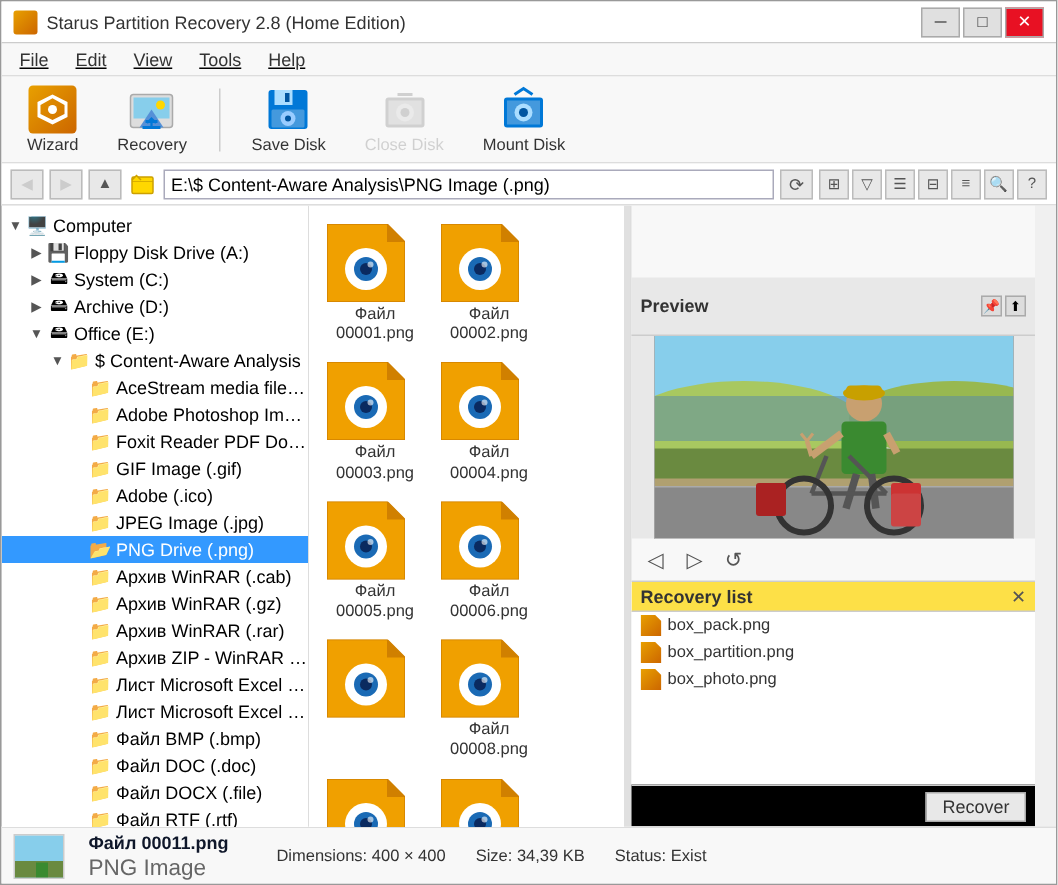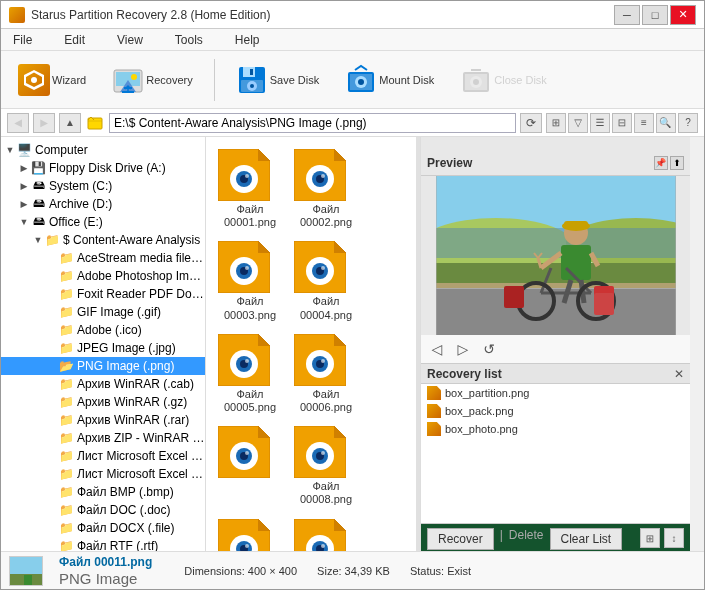--- a/index.html
+++ b/index.html
@@ -9,26 +9,26 @@
     
     
     .title-bar { background: #fff; padding: 4px 8px; display: flex; justify-content: space-between; align-items: center; border-bottom: 1px solid #ccc; height: 28px; }
     .title-bar-left { display: flex; align-items: center; gap: 6px; font-size: 12px; color: #333; }
     .title-icon { width: 16px; height: 16px; background: linear-gradient(135deg, #e8a000, #cc6600); border-radius: 2px; }
     .title-controls { display: flex; gap: 2px; }
     .title-btn { width: 26px; height: 20px; background: #e0e0e0; border: 1px solid #aaa; cursor: pointer; display: flex; align-items: center; justify-content: center; font-size: 11px; color: #333; }
     .title-btn.close { background: #e81123; color: white; }
     
     
-    .menu-bar { background: #f8f8f8; padding: 2px 4px; display: flex; gap: 16px; border-bottom: 1px solid #ddd; height: 22px; align-items: center; }
+    .menu-bar { background: #f8f8f8; padding: 2px 4px; display: flex; gap: 2px; border-bottom: 1px solid #ddd; height: 22px; align-items: center; text-decoration: underline; }
     .menu-item { padding: 2px 8px; cursor: pointer; font-size: 12px; color: #333; }
     
     
     .toolbar { background: #f8f8f8; padding: 4px 8px; display: flex; align-items: center; gap: 8px; border-bottom: 1px solid #ddd; height: 58px; }
-    .tool-btn { display: flex; flex-direction: row; align-items: center; gap: 2px; cursor: pointer; padding: 4px 8px; border: 1px solid transparent; min-width: 50px; }
+    .tool-btn { display: flex; flex-direction: column; align-items: center; gap: 2px; cursor: pointer; padding: 4px 8px; border: 1px solid transparent; min-width: 50px; }
     .tool-btn-icon { width: 32px; height: 32px; display: flex; align-items: center; justify-content: center; }
     .tool-btn-label { font-size: 11px; color: #333; }
     .toolbar-sep { width: 1px; height: 42px; background: #ccc; margin: 0 4px; }
     
     
     .wizard-icon { background: linear-gradient(135deg, #e8a000, #cc6600); width: 32px; height: 32px; border-radius: 3px; display: flex; align-items: center; justify-content: center; color: white; font-size: 18px; }
     
     
     .address-bar { background: white; padding: 3px 6px; display: flex; align-items: center; gap: 4px; border-bottom: 1px solid #ddd; height: 28px; }
     .nav-btn { width: 22px; height: 20px; background: #e8e8e8; border: 1px solid #bbb; cursor: pointer; display: flex; align-items: center; justify-content: center; font-size: 10px; color: #555; }
@@ -51,49 +51,49 @@
     .tree-label { padding-left: 2px; overflow: hidden; text-overflow: ellipsis; }
     
     
     .file-grid { flex: 1; background: white; overflow-y: auto; padding: 8px; display: flex; flex-wrap: wrap; align-content: flex-start; gap: 4px; }
     .file-item { display: flex; flex-direction: column; align-items: flex-start; width: 72px; padding: 4px; cursor: pointer; }
     .file-thumb { width: 52px; height: 52px; display: flex; align-items: center; justify-content: center; position: relative; }
     .file-name { font-size: 11px; text-align: center; color: #333; margin-top: 2px; word-break: break-word; line-height: 1.2; }
     
     
     .preview-panel { width: 270px; background: #f8f8f8; border-left: 1px solid #ddd; display: flex; flex-direction: column; flex-shrink: 0; }
-    .preview-header { background: #e8e8e8; padding: 19px 6px; display: flex; justify-content: space-between; border-bottom: 1px solid #ccc; height: 22px; }
+    .preview-header { background: #e8e8e8; padding: 19px 6px; display: flex; justify-content: space-between; align-items: center; border-bottom: 1px solid #ccc; height: 22px; margin-top: 48px; }
     .preview-title { font-size: 12px; font-weight: bold; color: #333; }
     .preview-controls { display: flex; gap: 2px; }
     .preview-btn { width: 14px; height: 14px; border: 1px solid #aaa; background: #ddd; cursor: pointer; display: flex; align-items: center; justify-content: center; font-size: 9px; }
     .preview-image-area { flex: 1; background: #e8e8e8; display: flex; align-items: center; justify-content: center; overflow: hidden; max-height: 250px; }
     
     .preview-actions { padding: 4px 6px; display: flex; gap: 6px; align-items: center; }
     .icon-btn-small { width: 20px; height: 20px; cursor: pointer; display: flex; align-items: center; justify-content: center; font-size: 14px; color: #555; }
     
     
     .recovery-list { border-top: 1px solid #ccc; background: white; flex: 1; overflow-y: auto; }
-    .recovery-list-header { background: #e5e5e5; padding: 2px 6px; display: flex; justify-content: space-between; align-items: center; border-bottom: 1px solid #ccc; height: 20px; }
+    .recovery-list-header { background: #fde047; padding: 2px 6px; display: flex; justify-content: space-between; align-items: center; border-bottom: 1px solid #ccc; height: 20px; }
     .recovery-list-title { font-size: 12px; font-weight: bold; color: #333; }
     .recovery-close-btn { cursor: pointer; font-size: 12px; color: #555; }
     .recovery-item { display: flex; align-items: center; padding: 2px 6px; gap: 4px; height: 18px; }
     .recovery-item-icon { width: 14px; height: 14px; background: linear-gradient(135deg, #e8a000, #cc6600); clip-path: polygon(0 0, 70% 0, 100% 30%, 100% 100%, 0 100%); flex-shrink: 0; }
     .recovery-item-label { font-size: 11px; color: #333; }
     
     
-    .recovery-actions { border-top: 1px solid #ccc; padding: 4px 6px; display: flex; align-items: flex-start; gap: 6px; background: #14532d; height: 28px; }
+    .recovery-actions { border-top: 1px solid #ccc; padding: 4px 6px; display: flex; align-items: flex-end; gap: 6px; background: #000000; height: 28px; flex-direction: column; }
     .action-btn { padding: 2px 10px; background: #e8e8e8; border: 1px solid #aaa; cursor: pointer; font-size: 12px; color: #333; height: 22px; }
     .action-sep { color: #aaa; font-size: 12px; }
     .action-right { margin-left: auto; display: flex; gap: 4px; }
     
     
     .status-bar { background: #f8f8f8; border-top: 1px solid #ddd; padding: 3px 8px; display: flex; align-items: center; gap: 16px; height: 38px; }
     .status-thumb { width: 34px; height: 30px; background: linear-gradient(180deg, #87ceeb 0%, #8b9d6a 60%); border: 1px solid #ccc; flex-shrink: 0; overflow: hidden; }
     .status-info { display: flex; flex-direction: column; gap: 1px; }
-    .status-filename { font-size: 12px; font-weight: bold; color: #0369a1; }
+    .status-filename { font-size: 12px; font-weight: bold; color: #0f172a; }
     .status-type { font-size: 15px; color: #666; }
     .status-details { display: flex; gap: 20px; margin-left: 16px; }
     .status-detail-item { display: flex; flex-direction: column; gap: 1px; }
     .status-detail-label { font-size: 11px; color: #333; }
     
     
     ::-webkit-scrollbar { width: 12px; }
     ::-webkit-scrollbar-track { background: #f1f1f1; }
     ::-webkit-scrollbar-thumb { background: #c0c0c0; border: 1px solid #aaa; }
     
@@ -161,44 +161,44 @@
           <rect x="7" y="3" width="12" height="10" fill="#aaddff"></rect>
           <rect x="14" y="5" width="3" height="6" fill="#0055a0"></rect>
           <rect x="5" y="16" width="22" height="12" rx="1" fill="#4499dd"></rect>
           <ellipse cx="16" cy="22" rx="5" ry="5" fill="#99ccff"></ellipse>
           <ellipse cx="16" cy="22" rx="2" ry="2" fill="#0055a0"></ellipse>
         </svg>
       </div>
       <span class="tool-btn-label">Save Disk</span>
     </div>
 
+    <div class="tool-btn" style="opacity:0.5;">
+      <div class="tool-btn-icon">
+        <svg width="32" height="32" viewBox="0 0 32 32">
+          <rect x="3" y="8" width="26" height="20" rx="2" fill="#aaa"></rect>
+          <rect x="5" y="10" width="22" height="16" fill="#ccc"></rect>
+          <ellipse cx="16" cy="18" rx="6" ry="6" fill="#ddd"></ellipse>
+          <ellipse cx="16" cy="18" rx="3" ry="3" fill="#aaa"></ellipse>
+          <path d="M11 6 L21 6" stroke="#aaa" stroke-width="2"></path>
+        </svg>
+      </div>
+      <span class="tool-btn-label" style="color:#aaa;">Close Disk</span>
+    </div>
+
     <div class="tool-btn">
       <div class="tool-btn-icon">
         <svg width="32" height="32" viewBox="0 0 32 32">
           <rect x="3" y="8" width="26" height="20" rx="2" fill="#0078d7"></rect>
           <rect x="5" y="10" width="22" height="16" fill="#4499dd"></rect>
           <ellipse cx="16" cy="18" rx="6" ry="6" fill="#aaddff"></ellipse>
           <ellipse cx="16" cy="18" rx="3" ry="3" fill="#0055a0"></ellipse>
           <path d="M10 6 L16 2 L22 6" stroke="#0078d7" stroke-width="2" fill="none"></path>
         </svg>
       </div>
       <span class="tool-btn-label">Mount Disk</span>
-    </div>
-
-    <div class="tool-btn" style="opacity:0.5;">
-      <div class="tool-btn-icon">
-        <svg width="32" height="32" viewBox="0 0 32 32">
-          <rect x="3" y="8" width="26" height="20" rx="2" fill="#aaa"></rect>
-          <rect x="5" y="10" width="22" height="16" fill="#ccc"></rect>
-          <ellipse cx="16" cy="18" rx="6" ry="6" fill="#ddd"></ellipse>
-          <ellipse cx="16" cy="18" rx="3" ry="3" fill="#aaa"></ellipse>
-          <path d="M11 6 L21 6" stroke="#aaa" stroke-width="2"></path>
-        </svg>
-      </div>
-      <span class="tool-btn-label" style="color:#aaa;">Close Disk</span>
     </div>
   </div>
 
   <div class="address-bar">
     <div class="nav-btn disabled">◀</div>
     <div class="nav-btn disabled">▶</div>
     <div class="nav-btn">▲</div>
     <div style="width:20px;height:20px;display:flex;align-items:center;justify-content:center;">
       <svg width="16" height="16" viewBox="0 0 16 16">
           <rect x="1" y="3" width="14" height="11" rx="1" fill="#ffd700" stroke="#cca000" stroke-width="1"></rect>
@@ -291,21 +291,21 @@
 
       <div class="tree-item" style="padding-left:44px;">
         <span class="tree-expand" style="visibility:hidden;">▶</span>
         <span class="tree-icon" style="color:#ffd700;">📁</span>
         <span class="tree-label">JPEG Image (.jpg)</span>
       </div>
 
       <div class="tree-item selected" style="padding-left:44px;">
         <span class="tree-expand" style="visibility:hidden;">▶</span>
         <span class="tree-icon">📂</span>
-        <span class="tree-label">PNG Image (.png)</span>
+        <span class="tree-label">PNG Drive (.png)</span>
       </div>
 
       <div class="tree-item" style="padding-left:44px;">
         <span class="tree-expand" style="visibility:hidden;">▶</span>
         <span class="tree-icon" style="color:#ffd700;">📁</span>
         <span class="tree-label">Архив WinRAR (.cab)</span>
       </div>
 
       <div class="tree-item" style="padding-left:44px;">
         <span class="tree-expand" style="visibility:hidden;">▶</span>
@@ -574,26 +574,26 @@
       </div>
 
       <div class="recovery-list">
         <div class="recovery-list-header">
           <span class="recovery-list-title">Recovery list</span>
           <span class="recovery-close-btn">✕</span>
         </div>
 
         <div class="recovery-item">
           <div class="recovery-item-icon"></div>
-          <span class="recovery-item-label">box_partition.png</span>
+          <span class="recovery-item-label">box_pack.png</span>
         </div>
 
         <div class="recovery-item">
           <div class="recovery-item-icon"></div>
-          <span class="recovery-item-label">box_pack.png</span>
+          <span class="recovery-item-label">box_partition.png</span>
         </div>
 
         <div class="recovery-item">
           <div class="recovery-item-icon"></div>
           <span class="recovery-item-label">box_photo.png</span>
         </div>
       </div>
 
       <div class="recovery-actions">
         <button class="action-btn">Recover</button>

